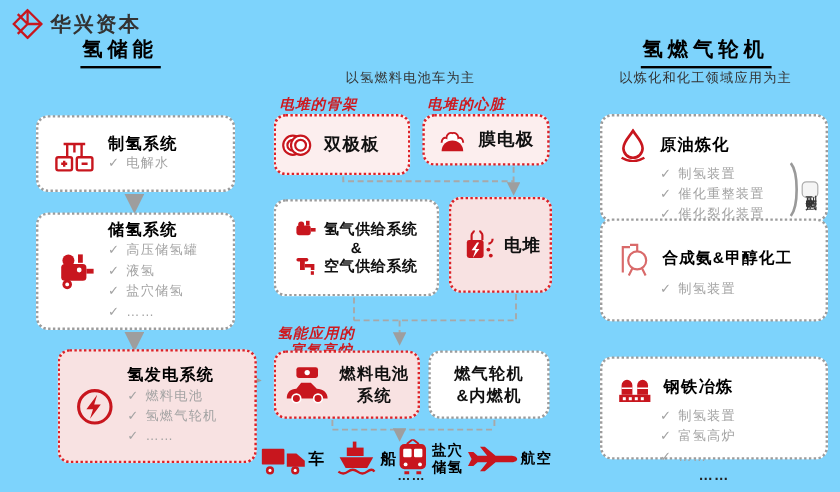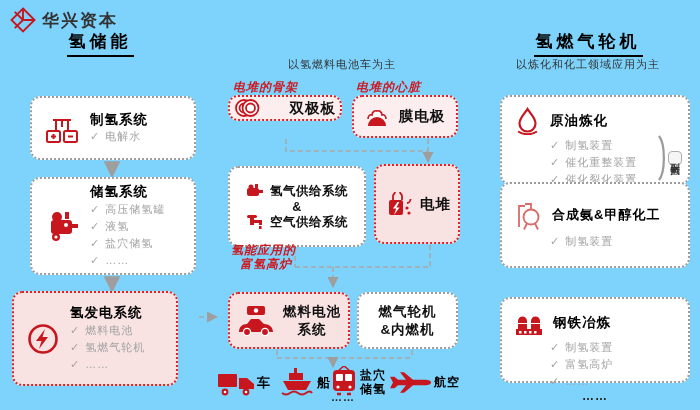--- a/index.html
+++ b/index.html
@@ -138,21 +138,21 @@
           <span class="chk">✓</span>
           <span>盐穴储氢</span>
         </div>
       <div class="item">
           <span class="chk">✓</span>
           <span>……</span>
         </div>
     </div>
   </div>
 
-  <div class="box b-red bg-pink hbox" style="left:12px;top:291px;width:166px;height:95px;align-items:center;">
+  <div class="box b-red bg-pink hbox" style="left:48px;top:291px;width:166px;height:95px;align-items:center;">
     <span>
       <svg width="34" height="34" viewBox="0 0 34 34">
         <circle cx="17" cy="17" r="13.5" fill="none" stroke="#C8161E" stroke-width="2.6"></circle>
         <path d="M19 7 10 19h5.5L13 27l9-12h-5.5L19 7z" fill="#C8161E"></path>
       </svg>
     </span>
     <div>
       <div class="bt">氢发电系统</div>
       <div class="item">
           <span class="chk">✓</span>
@@ -165,21 +165,21 @@
       <div class="item">
           <span class="chk">✓</span>
           <span>……</span>
         </div>
     </div>
   </div>
 
   <div class="callout" style="left:233px;top:79px;">电堆的骨架</div>
   <div class="callout" style="left:356px;top:79px;">电堆的心脏</div>
 
-  <div class="box b-red bg-pink-light hbox" style="left:228px;top:95px;width:114px;height:26px;justify-content:space-between;padding:4px;">
+  <div class="box b-red bg-pink-light hbox" style="left:228px;top:95px;width:114px;height:51px;justify-content:flex-start;padding:4px;">
     <span>
       <svg width="26" height="22" viewBox="0 0 26 22">
         <g fill="#fff" stroke="#C8161E" stroke-width="1.8">
           <circle cx="10" cy="11" r="8"></circle>
           <circle cx="10" cy="11" r="4.5"></circle>
           <circle cx="16.5" cy="11" r="8"></circle>
           <circle cx="16.5" cy="11" r="4.5"></circle>
         </g>
       </svg>
     </span>
@@ -236,21 +236,21 @@
         </g>
         <rect x="6" y="12" width="14" height="15" rx="2" fill="#C8161E"></rect>
         <path d="M14.5 14l-4.5 6.5h3.2L11 27l5.5-7.5h-3.2l3-5.5z" fill="#fff"></path>
         <circle cx="24" cy="20" r="1.6" fill="#C8161E"></circle>
         <circle cx="26" cy="25" r="1.6" fill="#C8161E"></circle>
       </svg>
     </span>
     <span class="biglabel">电堆</span>
   </div>
 
-  <div class="callout" style="left:231px;top:244px;line-height:13.5px;">
+  <div class="callout" style="left:231px;top:272px;line-height:13.5px;text-align:center;">
     <div>氢能应用的</div>
     <div class="l2">富氢高炉</div>
   </div>
 
   <div class="box b-red bg-pink hbox" style="left:228px;top:292px;width:122px;height:57px;justify-content:center;padding:4px;gap:8px;">
     <span>
       <svg width="38" height="32" viewBox="0 0 38 32">
         <rect x="10" y="1" width="18" height="9" rx="2" fill="#C8161E"></rect>
         <circle cx="19" cy="5.5" r="2.2" fill="#fff"></circle>
         <path d="M2 27c0-5 3-8 8-8l4-5h8l5 5c5 0 9 3 9 8z" fill="#C8161E"></path>

